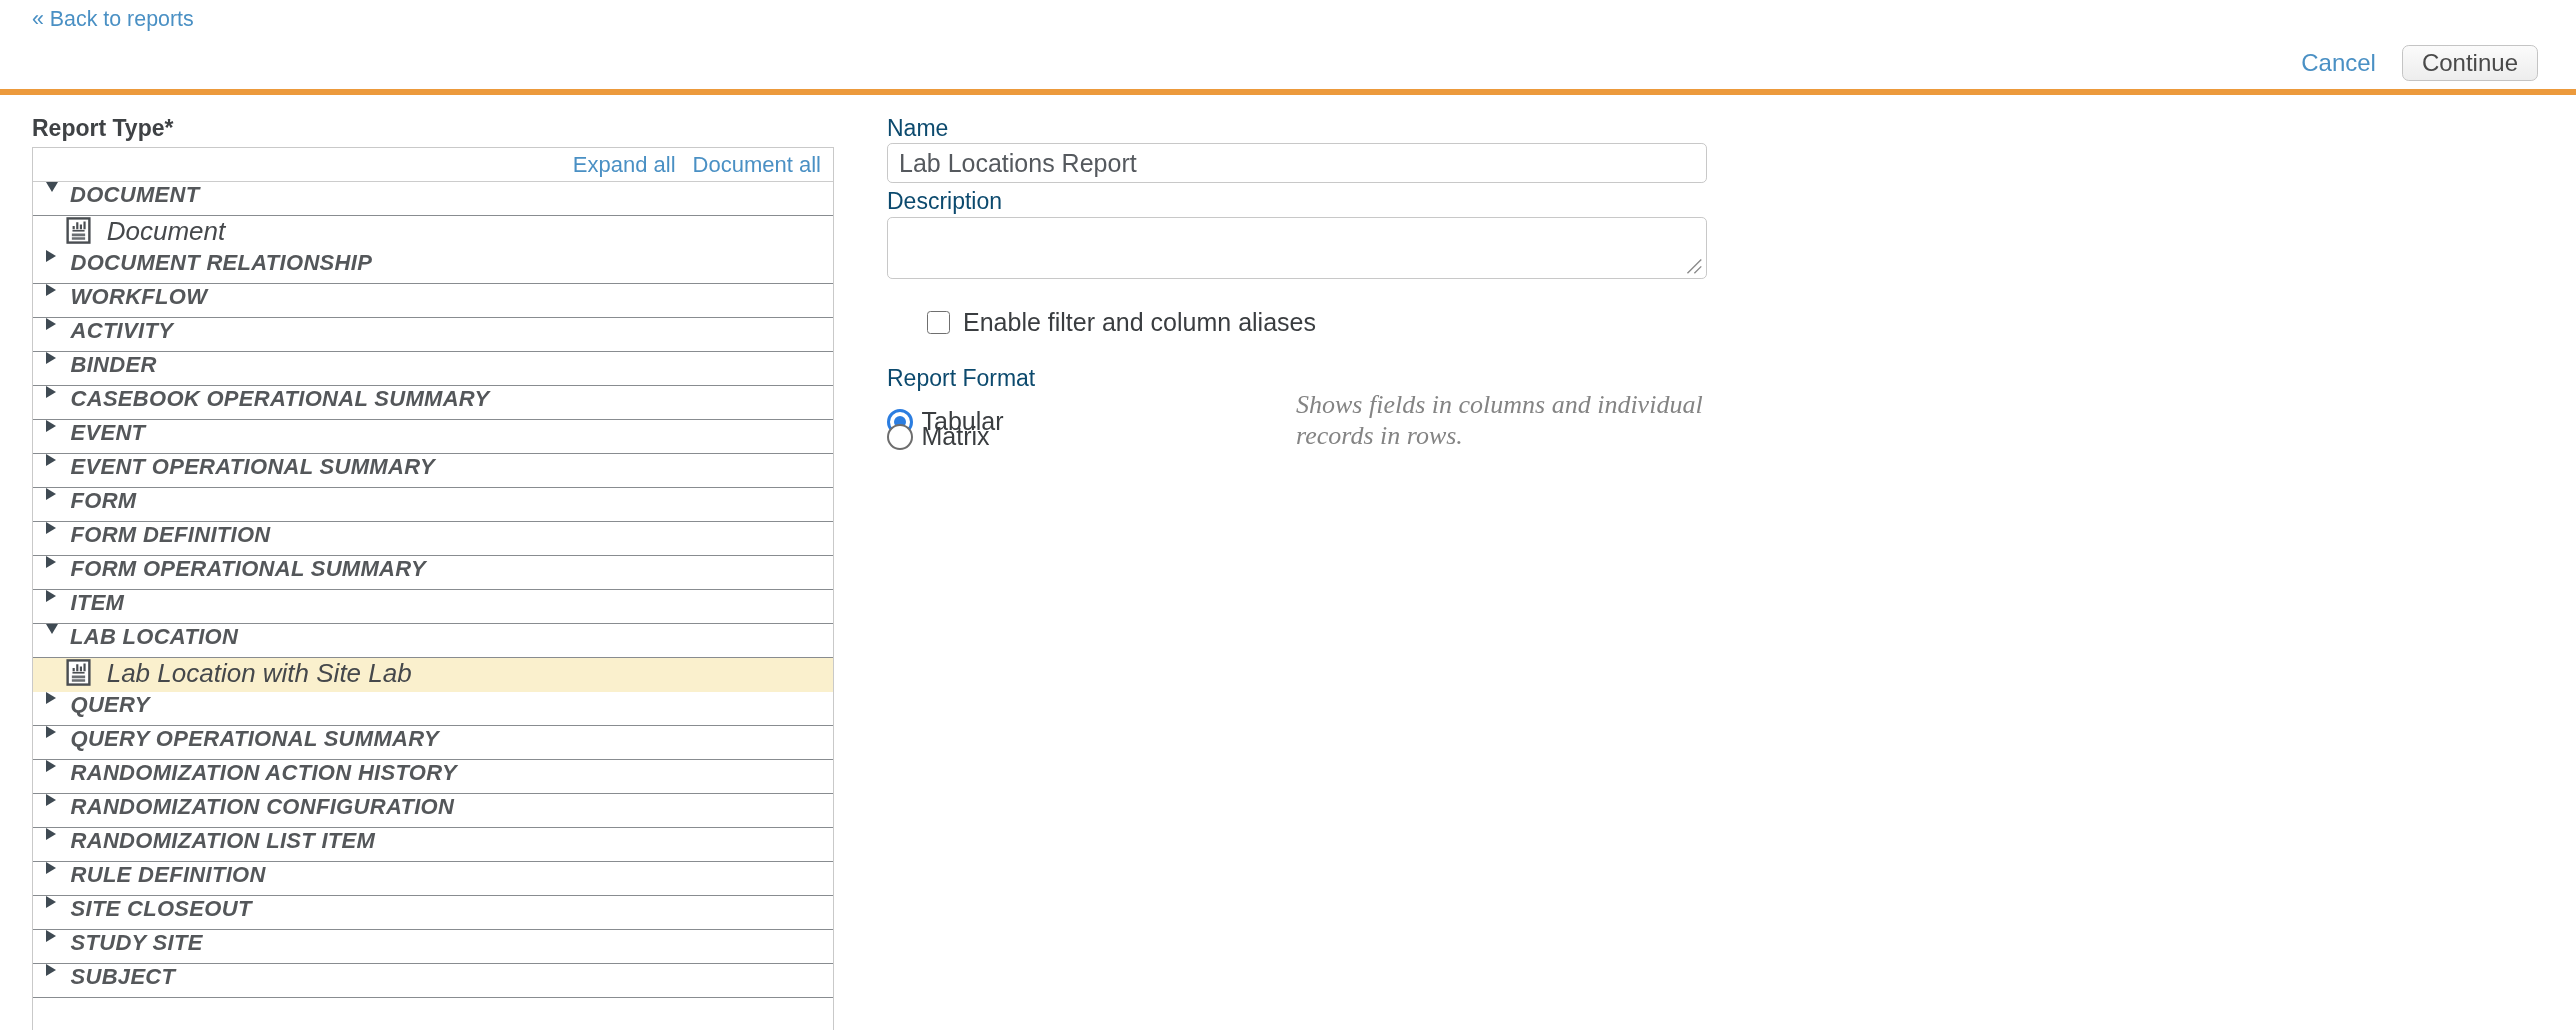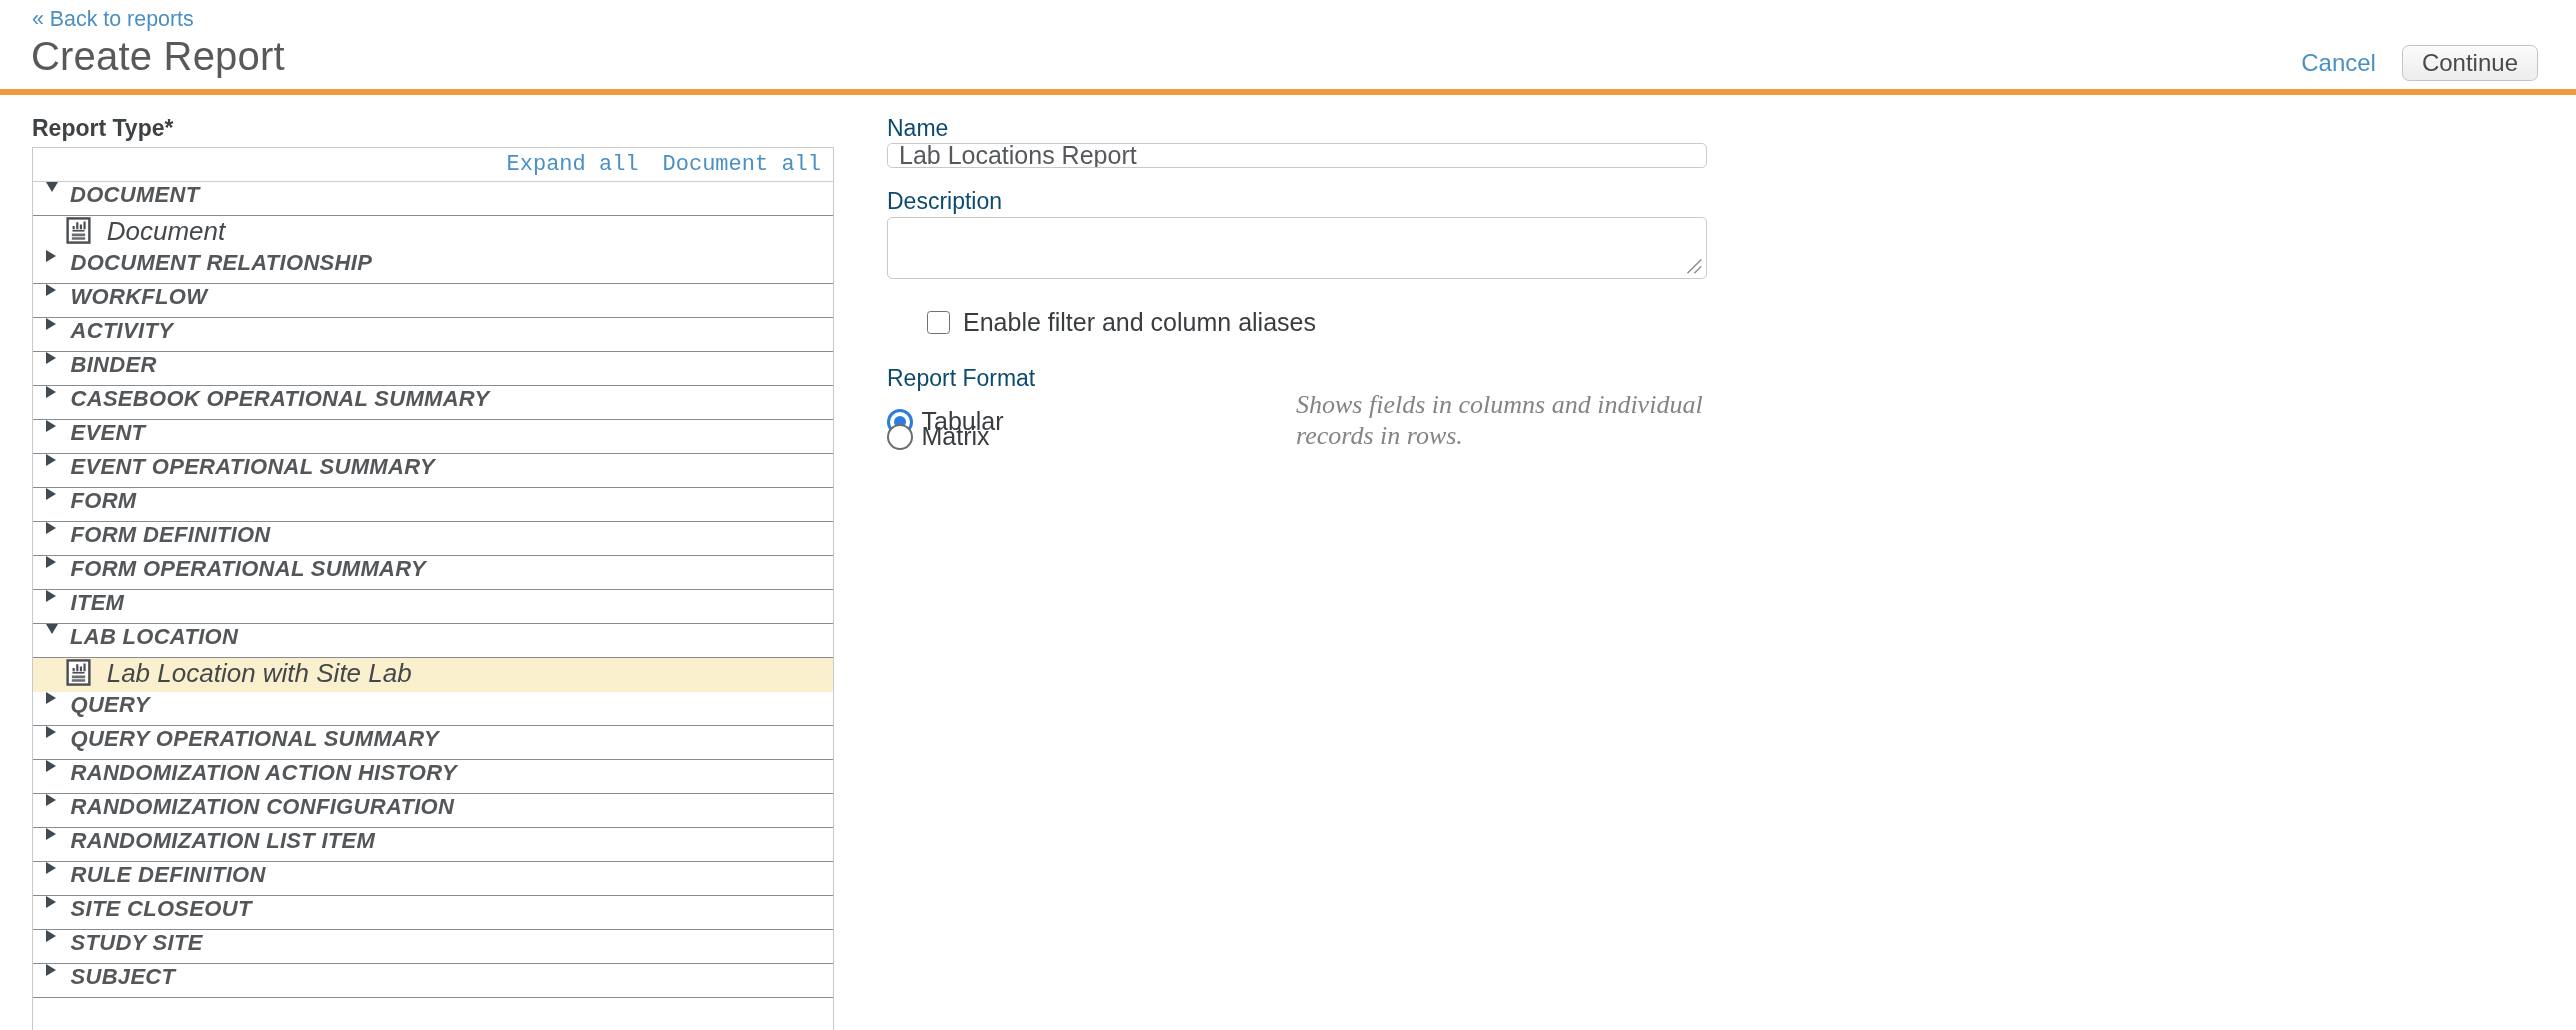--- a/index.html
+++ b/index.html
@@ -23,42 +23,42 @@
   .continue-btn{font-family:Liberation Sans, sans-serif;font-size:24px;color:#4a4a4a;
     background:linear-gradient(#fbfbfb,#ededed);border:1.7px solid #c4c4c4;border-radius:6.8px;
     height:36px;padding:0 19px;cursor:pointer;}
   .orange-rule{position:absolute;left:0;top:89px;width:2576px;height:6px;background:var(--accent);}
 
   
   .rt-label{position:absolute;left:32px;top:115px;font-size:23px;font-weight:700;color:#3f4245;}
   .tree-box{position:absolute;left:32px;top:147px;width:802px;height:957px;
     border:1.7px solid #c9c9c9;background:#fff;}
   .tree-toolbar{height:34px;display:flex;align-items:center;justify-content:flex-end;
-    gap:24px;padding-right:12px;border-bottom:0.9px solid #ccc;font-family:Liberation Mono, monospace;}
+    gap:17px;padding-right:12px;border-bottom:0.9px solid #ccc;}
   .tree-toolbar a{font-size:22px;color:var(--link);text-decoration:none;cursor:pointer;}
   .trow{height:34px;display:flex;cursor:pointer;font-style:italic;}
   .trow.cat{border-bottom:1.7px solid #888c90;}
   .trow.cat .tlabel{font-size:22px;font-weight:700;color:#54575a;letter-spacing:0.3px;}
   .caret{display:inline-block;margin-left:13px;width:13px;}
   .caret.right{width:0;height:0;border-left:10.3px solid #3f4a53;
     border-top:6.8px solid transparent;border-bottom:6.8px solid transparent;margin-right:14.5px;}
   .caret.down{width:0;height:0;border-top:10.3px solid #3f4a53;
     border-left:6.8px solid transparent;border-right:6.8px solid transparent;margin-right:12px;}
   .trow.child{border-bottom:none;}
   .trow.child.selected{background:var(--sel-bg);}
   .ricon{margin-left:31px;width:29px;height:29px;display:inline-block;}
   .ricon svg{width:29px;height:29px;display:block;}
   .clabel{margin-left:13.7px;font-size:26px;color:#45484b;}
 
   
   .form-label{position:absolute;left:887px;font-size:23px;font-weight:400;color:#0c4a6e;text-align:right;}
   .lbl-name{top:115px;}
   .lbl-desc{top:188px;}
   .lbl-format{top:365px;}
-  .name-input{position:absolute;left:887px;top:143px;width:820px;height:25px;
+  .name-input{position:absolute;left:887px;top:143px;width:820px;height:40px;
     border:1.7px solid #c8c8c8;border-radius:5.1px;padding:0 11px;font-size:25px;color:#55595e;
     font-family:"Liberation Sans",sans-serif;outline:none;background:#fff;}
   .desc-wrap{position:absolute;left:887px;top:217px;width:820px;height:62px;}
   .desc-input{width:820px;height:62px;resize:none;border:1.7px solid #c8c8c8;border-radius:5.1px;
     padding:6.8px 11px;font-size:25px;color:#55595e;font-family:"Liberation Sans",sans-serif;
     outline:none;background:#fff;display:block;}
   .resize-grip{position:absolute;right:4.3px;bottom:4.3px;width:19px;height:19px;pointer-events:none;}
 
   .alias-row{position:absolute;left:887px;top:308px;display:flex;align-items:center;gap:13px;cursor:pointer;padding-left:40px;}
   .checkbox{width:23px;height:23px;border:1.7px solid #6f6f6f;border-radius:3.4px;background:#fff;}
@@ -77,21 +77,20 @@
   .format-note{position:absolute;left:1296px;top:389px;width:472px;
     font-family:"Liberation Serif",serif;font-style:italic;font-size:26px;line-height:31px;
     color:#848484;}
 </style>
 </head>
 <body>
 
 <div class="page">
 
   <a class="back-link">« Back to reports</a>
-  <div class="page-title">Create Report</div>
   <div class="header-actions">
     <a class="cancel-link">Cancel</a>
     <button class="continue-btn">Continue</button>
   </div>
   <div class="orange-rule"></div>
 
   <div class="rt-label">Report Type*</div>
   <div class="tree-box">
     <div class="tree-toolbar">
       <a>Expand all</a>

